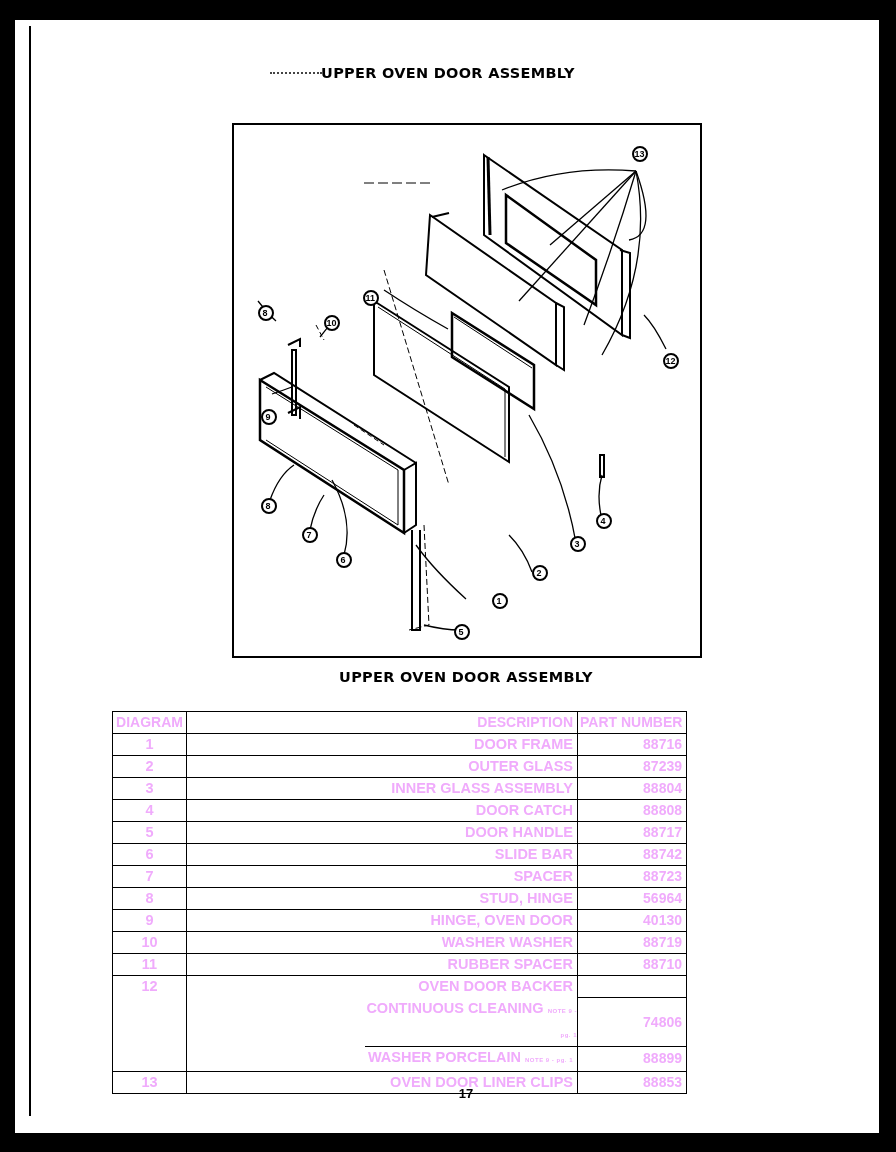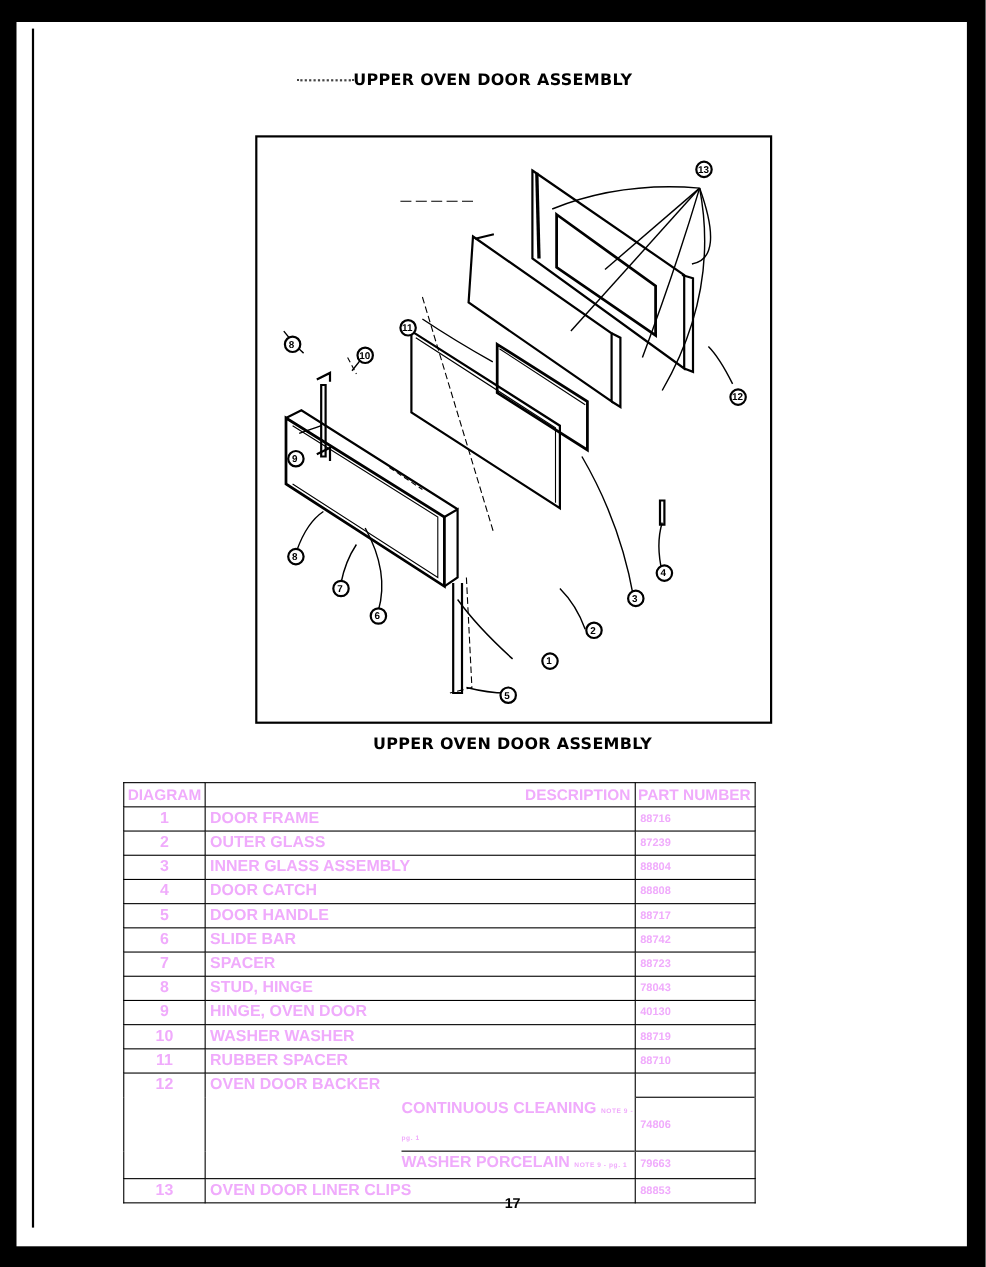--- a/index.html
+++ b/index.html
@@ -9,26 +9,26 @@
   .margin-line { position:absolute; left:29px; top:26px; width:2px; height:1090px; background:#000; }
   .title { position:absolute; top:64px; left:0; width:896px; text-align:center; }
   .title span { font-family:"DejaVu Sans", sans-serif; font-weight:bold; font-size:14.5px; letter-spacing:0.3px; color:#000; }
   .title .dashes { position:absolute; left:270px; top:8px; width:52px; border-top:2px dotted #444; }
   .figure { position:absolute; left:232px; top:123px; width:466px; height:531px; border:2px solid #000; background:#fff; }
   .figure svg { position:absolute; left:0; top:0; }
   .caption { position:absolute; top:669px; left:0; width:932px; text-align:center;
              font-family:"DejaVu Sans", sans-serif; font-weight:bold; font-size:14.5px; letter-spacing:0.3px; }
   table.parts { position:absolute; left:112px; top:711px; border-collapse:collapse; width:575px;
                 font-family:Liberation Sans, sans-serif; font-weight:bold; font-size:14.5px; color:#f0abfc; }
-  table.parts td, table.parts th { border:1.5px solid #000; padding:0 4px; height:21px; line-height:21px; }
+  table.parts td, table.parts th { border:1.5px solid #000; padding:0 4px; height:21px; line-height:21px;text-align:right; }
   table.parts th { text-align:right; font-size:14px; }
   table.parts th.c-num { text-align:center; width:69px; padding:0 2px; }
   table.parts th.c-part { text-align:left; width:104px; padding:0 2px; }
   table.parts td.num { text-align:center; }
-  table.parts td.part { text-align:left; font-size:10px; }
+  table.parts td.part { text-align:right; font-size:14px; }
   td.nob { border-top:none !important; border-bottom:none !important; }
   .sub { padding-left:174px; }
   .note { font-size:6px; font-weight:bold; letter-spacing:0.5px; }
   .sub-line { border-bottom:1.5px solid #000; display:block; margin-left:174px; margin-right:-4px; }
   .pageno { position:absolute; top:1086px; left:0; width:932px; text-align:center; font-weight:bold; font-size:13px; }
   .label-circ { fill:#fff; stroke:#000; stroke-width:2; }
   .label-txt { font-family:"Liberation Sans", sans-serif; font-size:9px; font-weight:bold; }
 </style>
 </head>
 <body>
@@ -173,21 +173,21 @@
     <td class="part">88742</td>
   </tr>
   <tr>
     <td class="num">7</td>
     <td>SPACER</td>
     <td class="part">88723</td>
   </tr>
   <tr>
     <td class="num">8</td>
     <td>STUD, HINGE</td>
-    <td class="part">78043</td>
+    <td class="part">56964</td>
   </tr>
   <tr>
     <td class="num">9</td>
     <td>HINGE, OVEN DOOR</td>
     <td class="part">40130</td>
   </tr>
   <tr>
     <td class="num">10</td>
     <td>WASHER WASHER</td>
     <td class="part">88719</td>
@@ -210,21 +210,21 @@
         <span class="note">NOTE 9 - pg. 1</span>
       </span>
     </td>
     <td class="part">74806</td>
   </tr>
   <tr>
     <td style="border-top:none;">
       <span class="sub">WASHER PORCELAIN</span>
       <span class="note">NOTE 9 - pg. 1</span>
     </td>
-    <td class="part">79663</td>
+    <td class="part">88899</td>
   </tr>
   <tr>
     <td class="num">13</td>
     <td>OVEN DOOR LINER CLIPS</td>
     <td class="part">88853</td>
   </tr>
 </tbody>
   </table>
 
 <div class="pageno">17</div>

